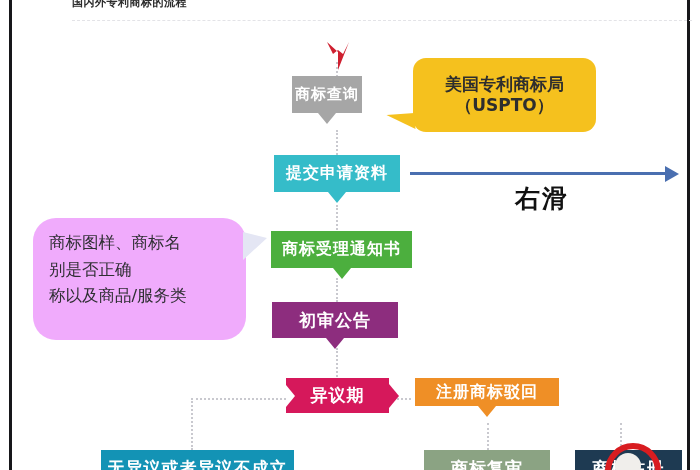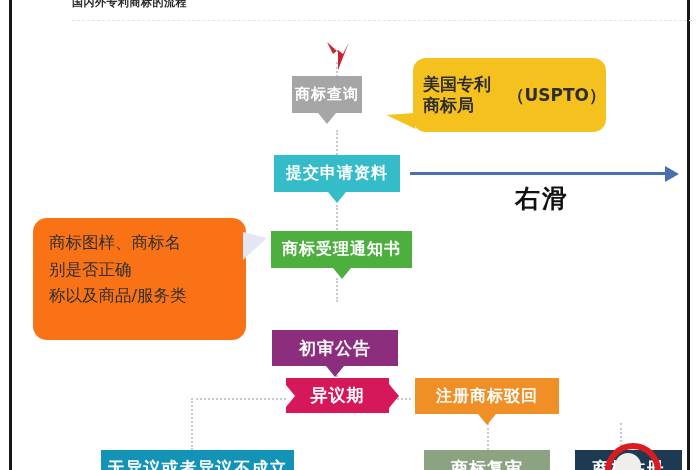--- a/index.html
+++ b/index.html
@@ -59,35 +59,35 @@
   .vdot{position:absolute;border-left:2px dotted #c9c9cf;}
   .hdot{position:absolute;border-top:2px dotted #c9c9cf;}
 
   
   .red-pointer{position:absolute;left:325px;top:41px;width:26px;height:30px;}
 
   
   .callout-yellow{
     position:absolute;left:413px;top:58px;width:183px;height:74px;
     background:#f5c11e;border-radius:13px;
-    display:flex;flex-direction:row;align-items:center;justify-content:center;
-    color:#2e2e2e;font-size:17px;font-weight:bold;line-height:1.22;padding-left:10px;
+    display:flex;flex-direction:column;align-items:center;justify-content:center;
+    color:#2e2e2e;font-size:17px;font-weight:bold;line-height:1.22;
   }
   .callout-yellow .tail{
     position:absolute;left:-26px;bottom:2px;width:0;height:0;
     border-top:16px solid #f5c11e;
     border-left:28px solid transparent;
     border-right:0 solid transparent;
     transform:rotate(-4deg);
   }
 
   
   .callout-lav{
     position:absolute;left:33px;top:218px;width:213px;height:122px;
-    background:#f97316;border-radius:14px;
+    background:#f0abfc;border-radius:23px;
     color:#2f2f33;font-size:16.5px;line-height:1.62;
     padding:12px 14px 0 16px;box-sizing:border-box;
   }
   .callout-lav .tail{
     position:absolute;right:-21px;top:14px;width:0;height:0;
     border-left:24px solid #e4e6f4;
     border-top:6px solid transparent;
     border-bottom:22px solid transparent;
   }
 
@@ -144,33 +144,33 @@
   <div class="node" style="left:274px;top:155px;width:126px;height:37px;background:#35bcc9;font-size:16px;">
     <span class="lbl">提交申请资料</span>
     <span class="notch" style="border-top:11px solid #35bcc9;"></span>
   </div>
 
   <div class="node" style="left:271px;top:231px;width:141px;height:37px;background:#4caf3e;font-size:16px;">
     <span class="lbl">商标受理通知书</span>
     <span class="notch" style="border-top:11px solid #4caf3e;"></span>
   </div>
 
-  <div class="node" style="left:272px;top:302px;width:126px;height:36px;background:#8d2d7e;font-size:17px;margin-top:28px;">
+  <div class="node" style="left:272px;top:302px;width:126px;height:36px;background:#8d2d7e;font-size:17px;">
     <span class="lbl">初审公告</span>
     <span class="notch" style="border-top:11px solid #8d2d7e;"></span>
   </div>
 
   <div class="node" style="left:286px;top:378px;width:103px;height:35px;background:#d6185b;font-size:17px;">
     <span class="lbl">异议期</span>
     <span class="notch-l"></span>
     <span style="position:absolute;right:-10px;top:50%;transform:translateY(-50%);width:0;height:0;
                  border-top:12px solid transparent;border-bottom:12px solid transparent;border-left:10px solid #d6185b;"></span>
   </div>
 
-  <div class="node" style="left:415px;top:378px;width:144px;height:36px;background:#ef8f26;font-size:16px;">
+  <div class="node" style="left:415px;top:378px;width:144px;height:28px;background:#ef8f26;font-size:16px;">
     <span class="lbl">注册商标驳回</span>
     <span class="notch" style="border-top:11px solid #ef8f26;"></span>
   </div>
 
   <div class="node" style="left:101px;top:450px;width:193px;height:36px;background:#1393b5;font-size:17px;">
     <span class="lbl">无异议或者异议不成立</span>
   </div>
 
   <div class="node" style="left:424px;top:450px;width:126px;height:36px;background:#8ba383;font-size:17px;">
     <span class="lbl">商标复审</span>

